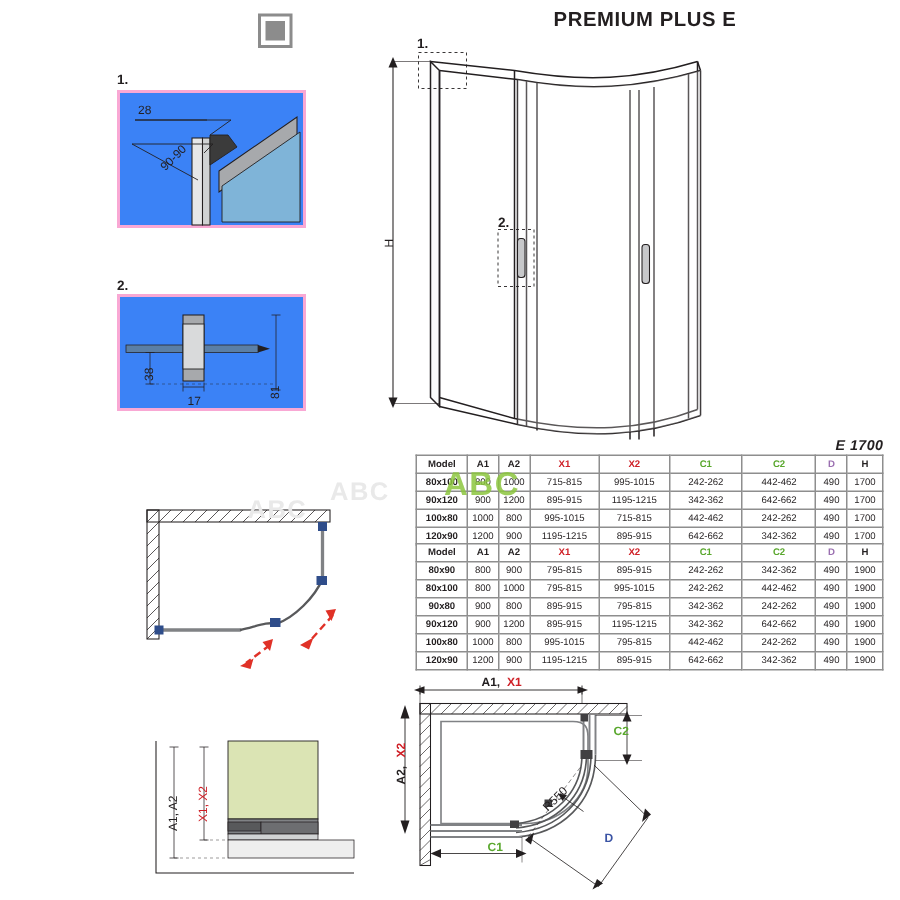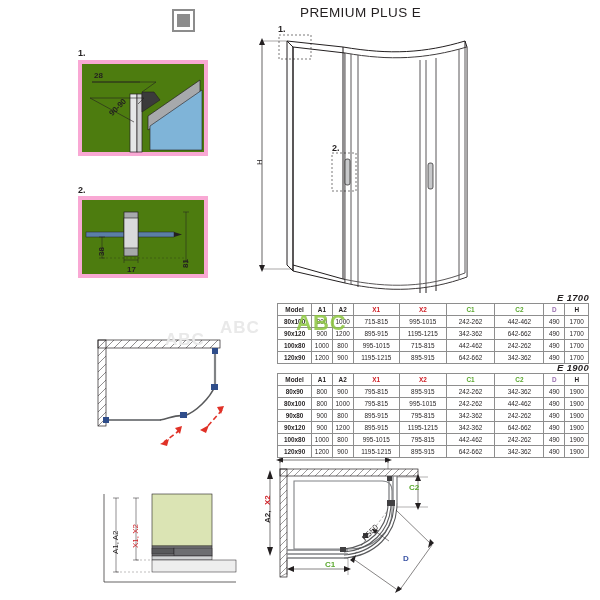--- a/index.html
+++ b/index.html
@@ -22,35 +22,35 @@
   }
   #logo .mark{
     position:absolute;left:98px;top:3px;width:19px;height:19px;
     border:2px solid #8c8c8c;
   }
   #logo .mark:after{
     content:"";position:absolute;left:3px;top:3px;right:3px;bottom:3px;
     background:#8c8c8c;
   }
   #page-title{
-    left:300px;top:5px;width:260px;text-align:left;
-    font-size:13.5px;font-weight:normal;letter-spacing:.4px;color:#231f20;
+    left:300px;top:5px;width:260px;text-align:center;
+    font-size:13.5px;font-weight:bold;letter-spacing:.4px;color:#231f20;
   }
 
   
   .lbl{font-size:8px;color:#231f20;line-height:1;}
   .lbl-b{font-size:8px;font-weight:bold;color:#231f20;line-height:1;}
   .lbl-red{color:#cf2027;}
   .lbl-grn{color:#5aa82e;}
   .lbl-blu{color:#3a53a4;}
   .rot90{transform:rotate(-90deg);transform-origin:0 0;white-space:nowrap;}
   .rot45{transform:rotate(-45deg);transform-origin:0 0;white-space:nowrap;}
 
   
-  .detailbox{border:4px solid #f9a8d4;background:#4d7c0f;font-weight:bold;}
+  .detailbox{border:2px solid #f9a8d4;background:#3b82f6;}
   .callout{font-size:9px;font-weight:bold;color:#231f20;}
 
   
   .tbl-title{
     font-size:9.5px;font-weight:bold;font-style:italic;
     text-align:right;color:#231f20;letter-spacing:.3px;
   }
   table.spec{
     border-collapse:collapse;
     font-size:6.4px;
@@ -413,21 +413,20 @@
           <td class="col-c">642-662</td>
           <td class="col-c">342-362</td>
           <td class="col-d">490</td>
           <td class="col-h">1700</td>
         </tr>
       </tbody>
     </table>
 </div>
 
 <div class="abs" style="left:277px;top:362px;width:312px;">
-  <div class="tbl-title">E 1900</div>
   <table class="spec" id="tbl1">
       <thead>
         <tr>
           <th class="col-model ">Model</th>
           <th class="col-a ">A1</th>
           <th class="col-a ">A2</th>
           <th class="col-x c-x">X1</th>
           <th class="col-x c-x">X2</th>
           <th class="col-c c-c">C1</th>
           <th class="col-c c-c">C2</th>

